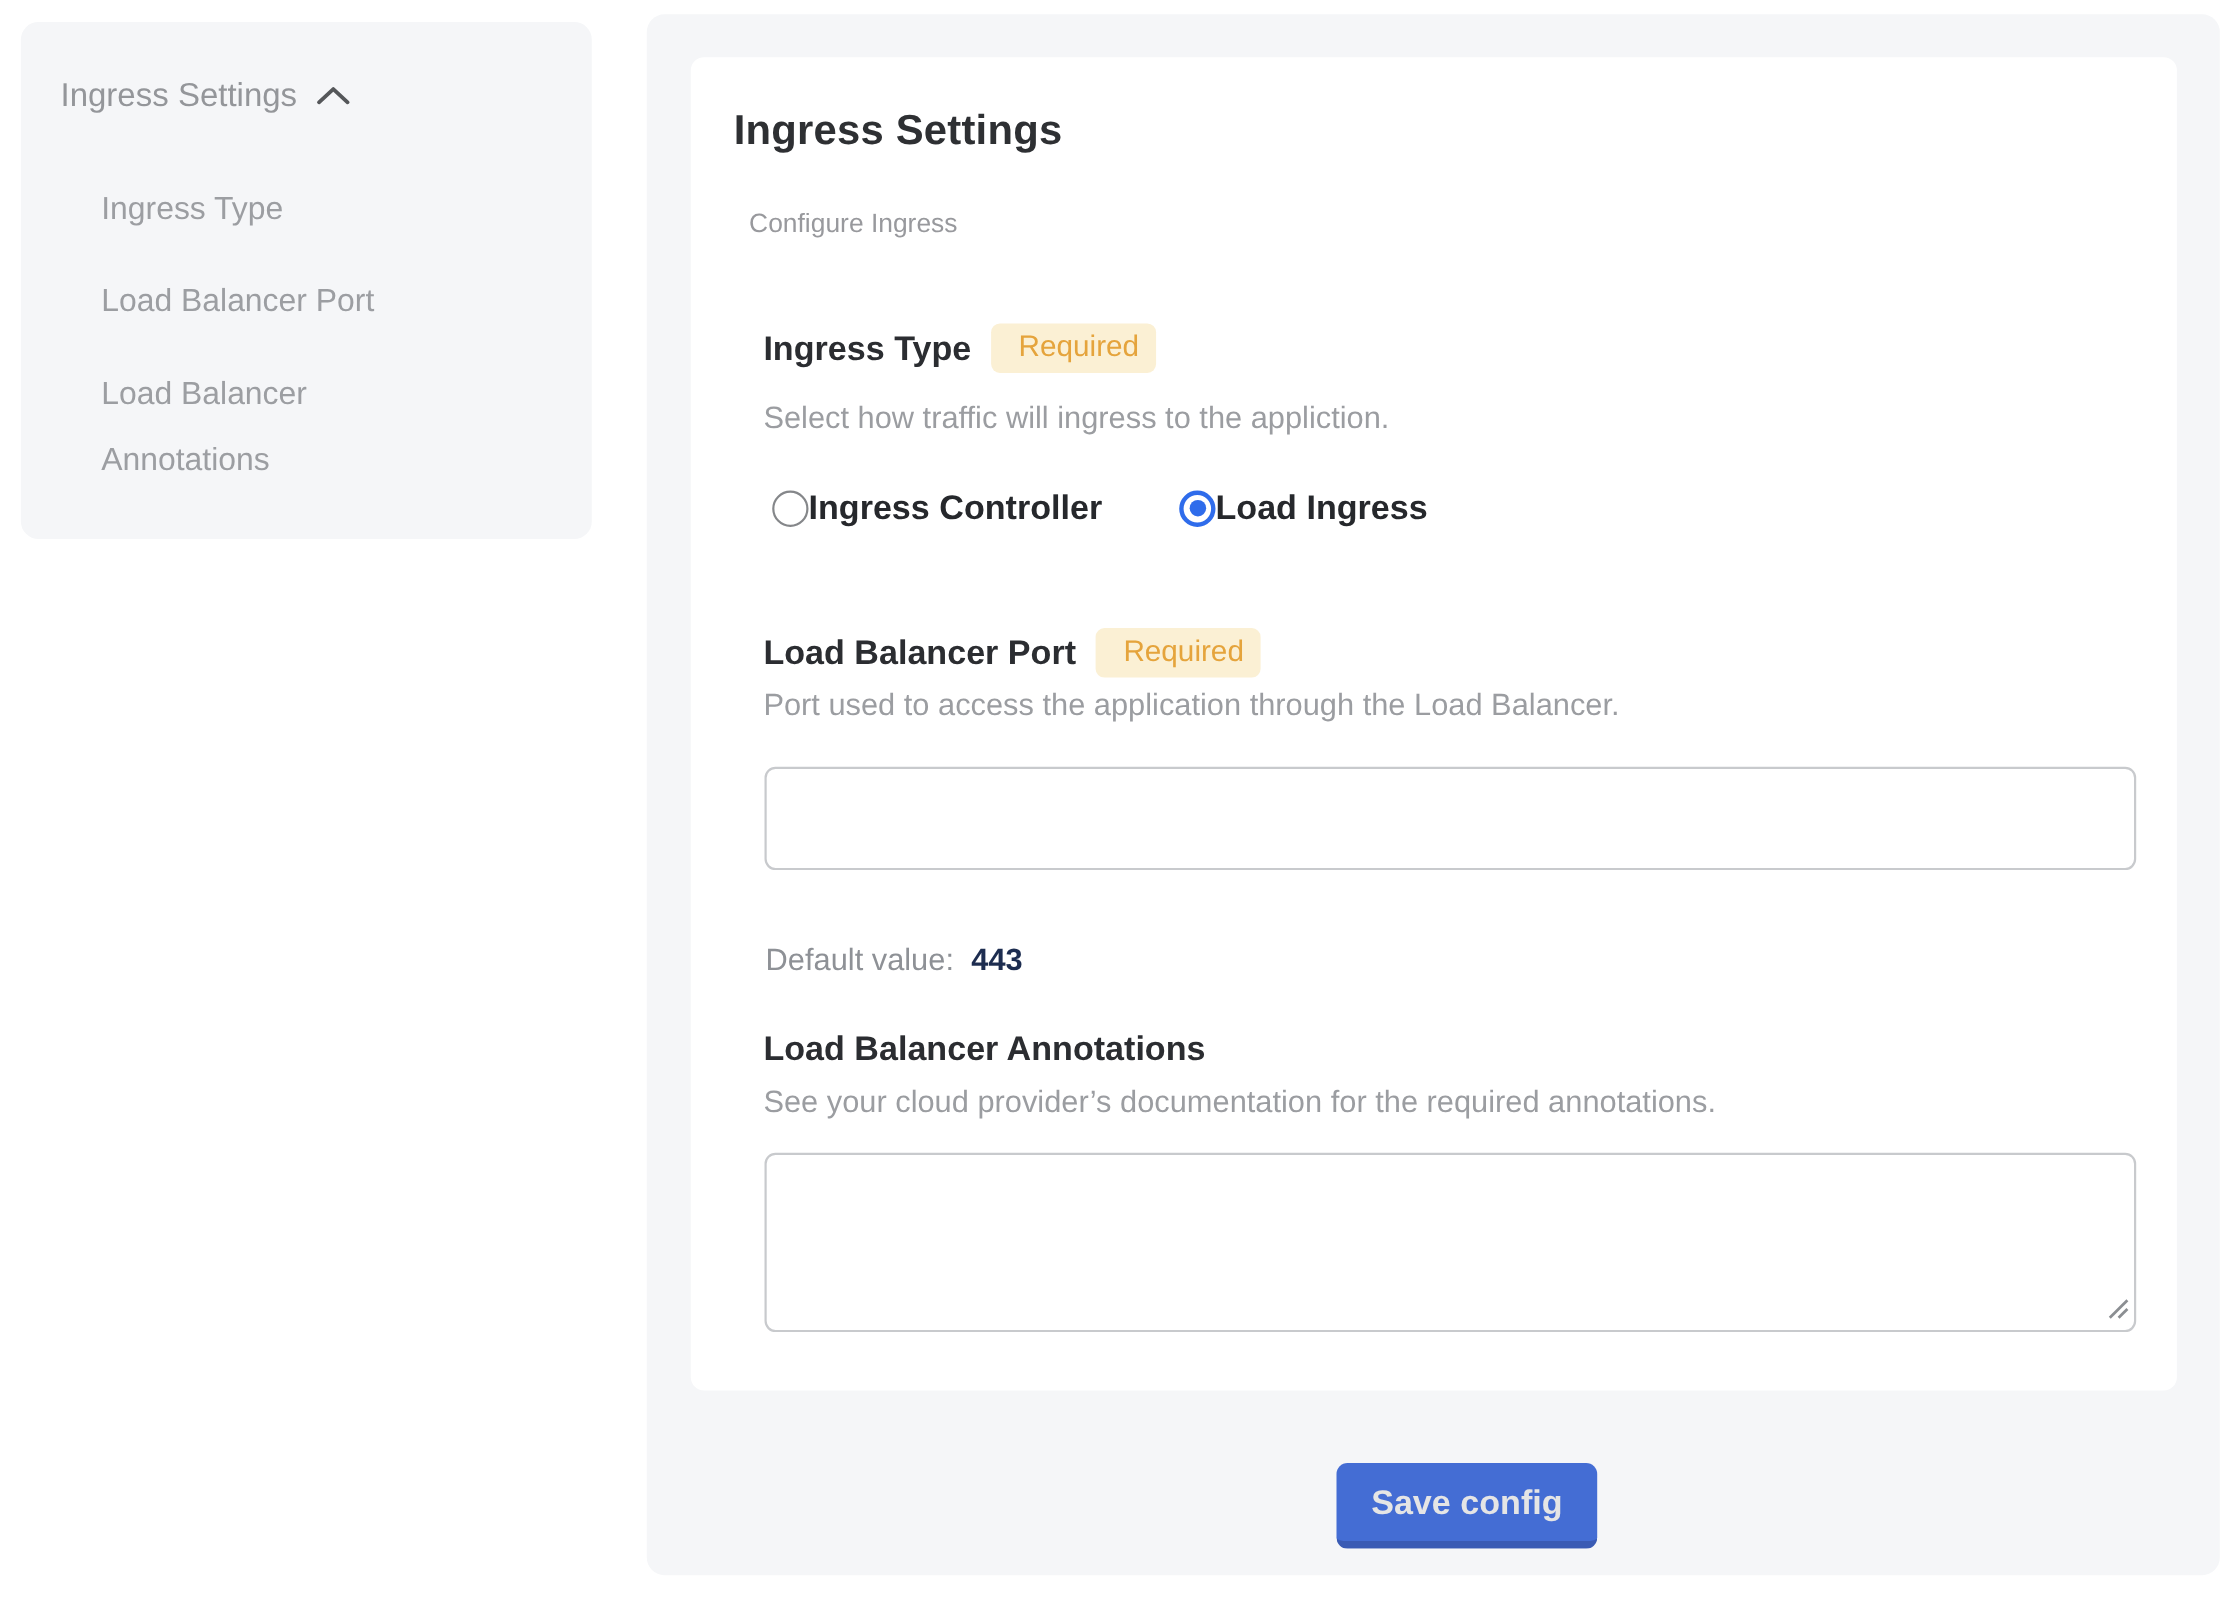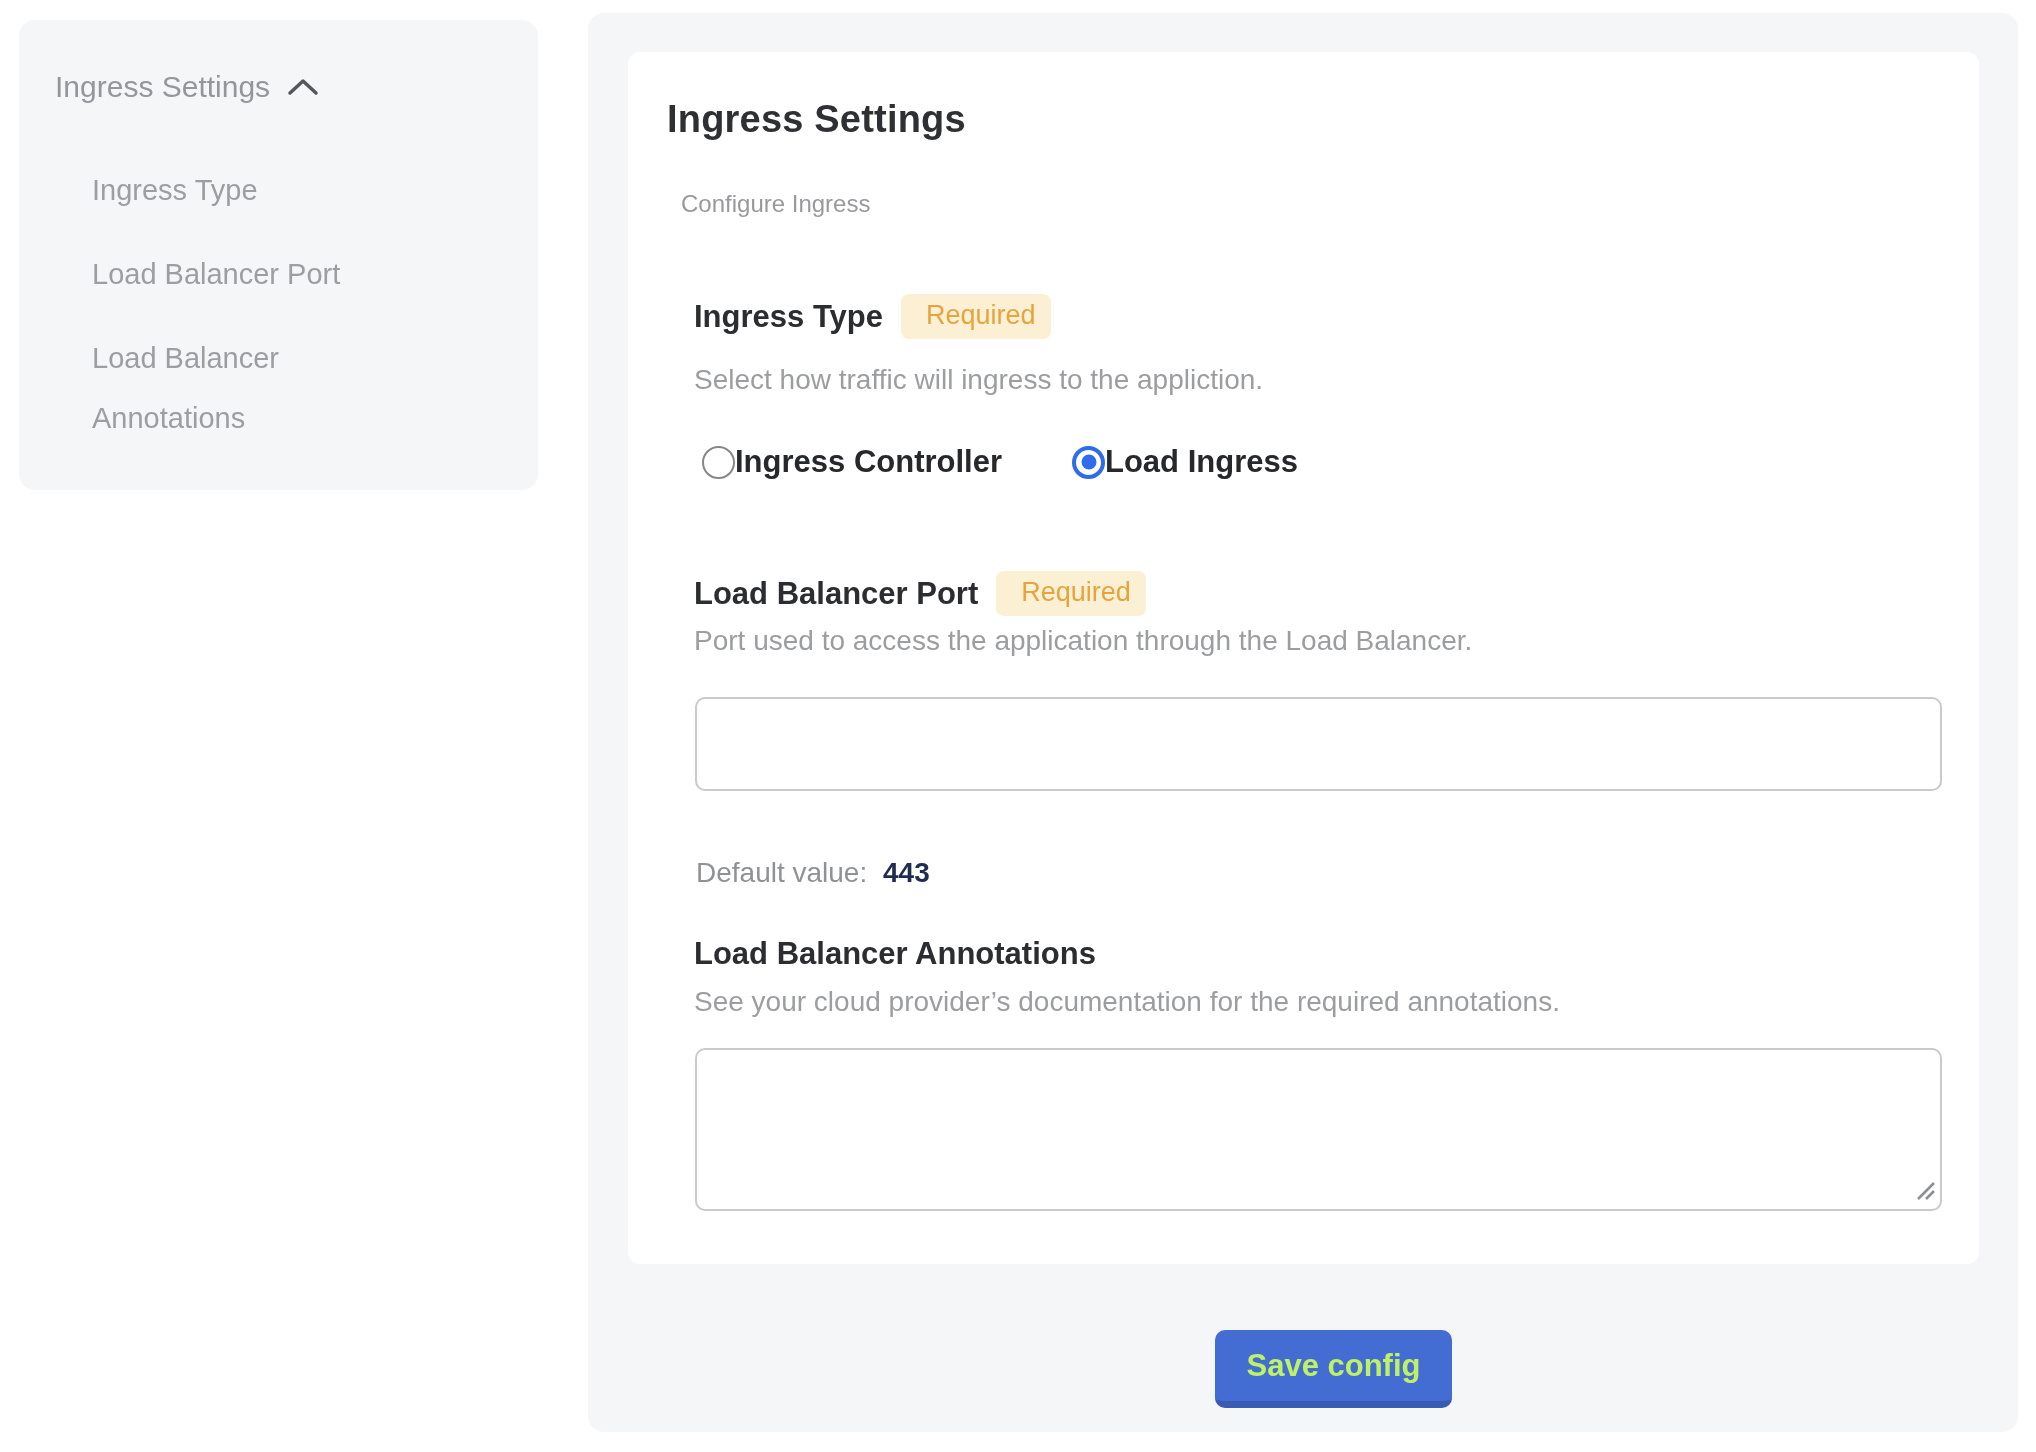--- a/index.html
+++ b/index.html
@@ -175,21 +175,21 @@
 
   
   .save-button {
     position: absolute;
     left: 627px; top: 1317px;
     width: 237px; height: 78px;
     background: #446dd4;
     border: none;
     border-bottom: 7px solid #3a5bb4;
     border-radius: 10px;
-    color: #bef264;
+    color: #e5e5e5;
     font-family: "Liberation Sans", sans-serif;
     font-size: 31px; font-weight: 700;
     cursor: pointer;
   }
 </style>
 </head>
 <body>
 
 <nav class="sidebar">
   <div class="sidebar-parent">

